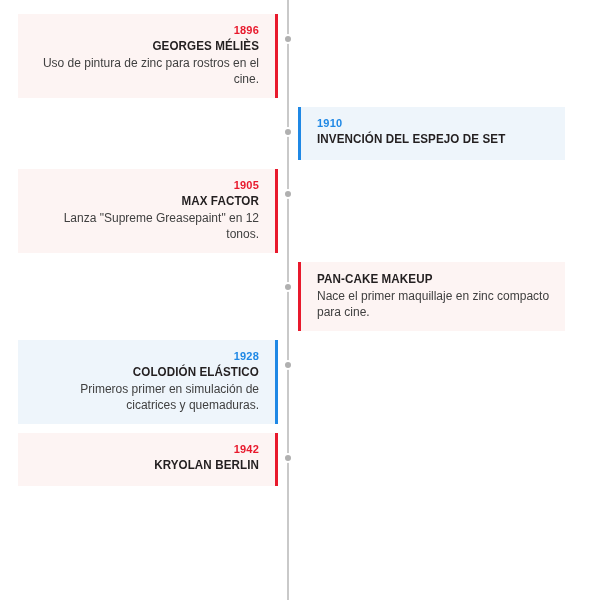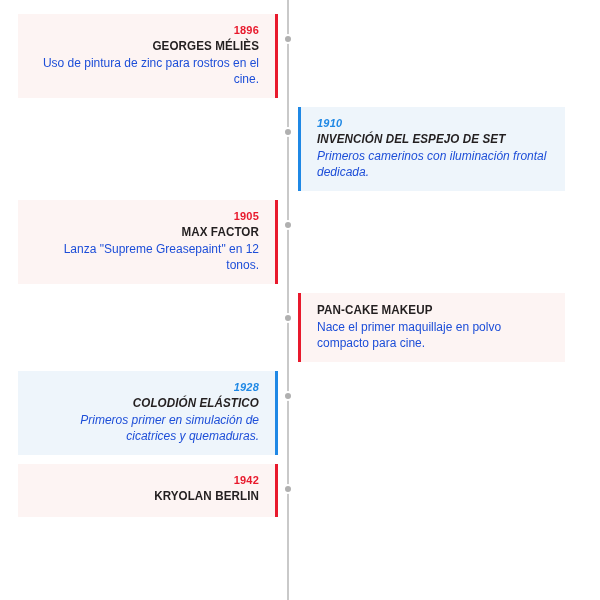--- a/index.html
+++ b/index.html
@@ -75,21 +75,21 @@
   .row.right .card {
     margin-left: 298px;
     margin-right: 35px;
     text-align: left;
     padding-left: 16px;
     border-left: 3px solid transparent;
   }
 
   
   .row.red .card   { background: #fdf4f3; }
-  .row.blue .card  { background: #eef5fb; font-style: italic; }
+  .row.blue .card  { background: #eef5fb; }
   .row.red.left .card   { border-right-color: #e8192c; }
   .row.red.right .card  { border-left-color:  #e8192c; }
   .row.blue.left .card  { border-right-color: #1f88e5; }
   .row.blue.right .card { border-left-color:  #1f88e5; }
 
   .year {
     font-size: 11px;
     font-weight: bold;
     letter-spacing: 0.2px;
     line-height: 14px;
@@ -105,21 +105,21 @@
     letter-spacing: 0.1px;
     line-height: 16px;
     margin-bottom: 2px;
     transform: scaleX(0.93);
   }
   .row.left .title  { transform-origin: right center; }
   .row.right .title { transform-origin: left center; }
 
   .desc {
     font-size: 12px;
-    color: #1d4ed8;
+    color: #404040;
     line-height: 15.5px;
   }
 </style>
 </head>
 <body>
 
 <div id="timeline">
   <div class="axis-line"></div>
   <div class="rows">
       <div class="row left red">
@@ -128,36 +128,35 @@
           <div class="year">1896</div>
           <div class="title">GEORGES MÉLIÈS</div>
           <div class="desc">Uso de pintura de zinc para rostros en el cine.</div>
         </div>
       </div>
       <div class="row right blue">
         <div class="dot"></div>
         <div class="card">
           <div class="year">1910</div>
           <div class="title">INVENCIÓN DEL ESPEJO DE SET</div>
-          <div class="desc">Primeros camerinos con iluminación frontal dedicada.</div>
         </div>
       </div>
       <div class="row left red">
         <div class="dot"></div>
         <div class="card">
           <div class="year">1905</div>
           <div class="title">MAX FACTOR</div>
           <div class="desc">Lanza "Supreme Greasepaint" en 12 tonos.</div>
         </div>
       </div>
       <div class="row right red">
         <div class="dot"></div>
         <div class="card">
           <div class="title">PAN-CAKE MAKEUP</div>
-          <div class="desc">Nace el primer maquillaje en polvo compacto para cine.</div>
+          <div class="desc">Nace el primer maquillaje en zinc compacto para cine.</div>
         </div>
       </div>
       <div class="row left blue">
         <div class="dot"></div>
         <div class="card">
           <div class="year">1928</div>
           <div class="title">COLODIÓN ELÁSTICO</div>
           <div class="desc">Primeros primer en simulación de cicatrices y quemaduras.</div>
         </div>
       </div>

